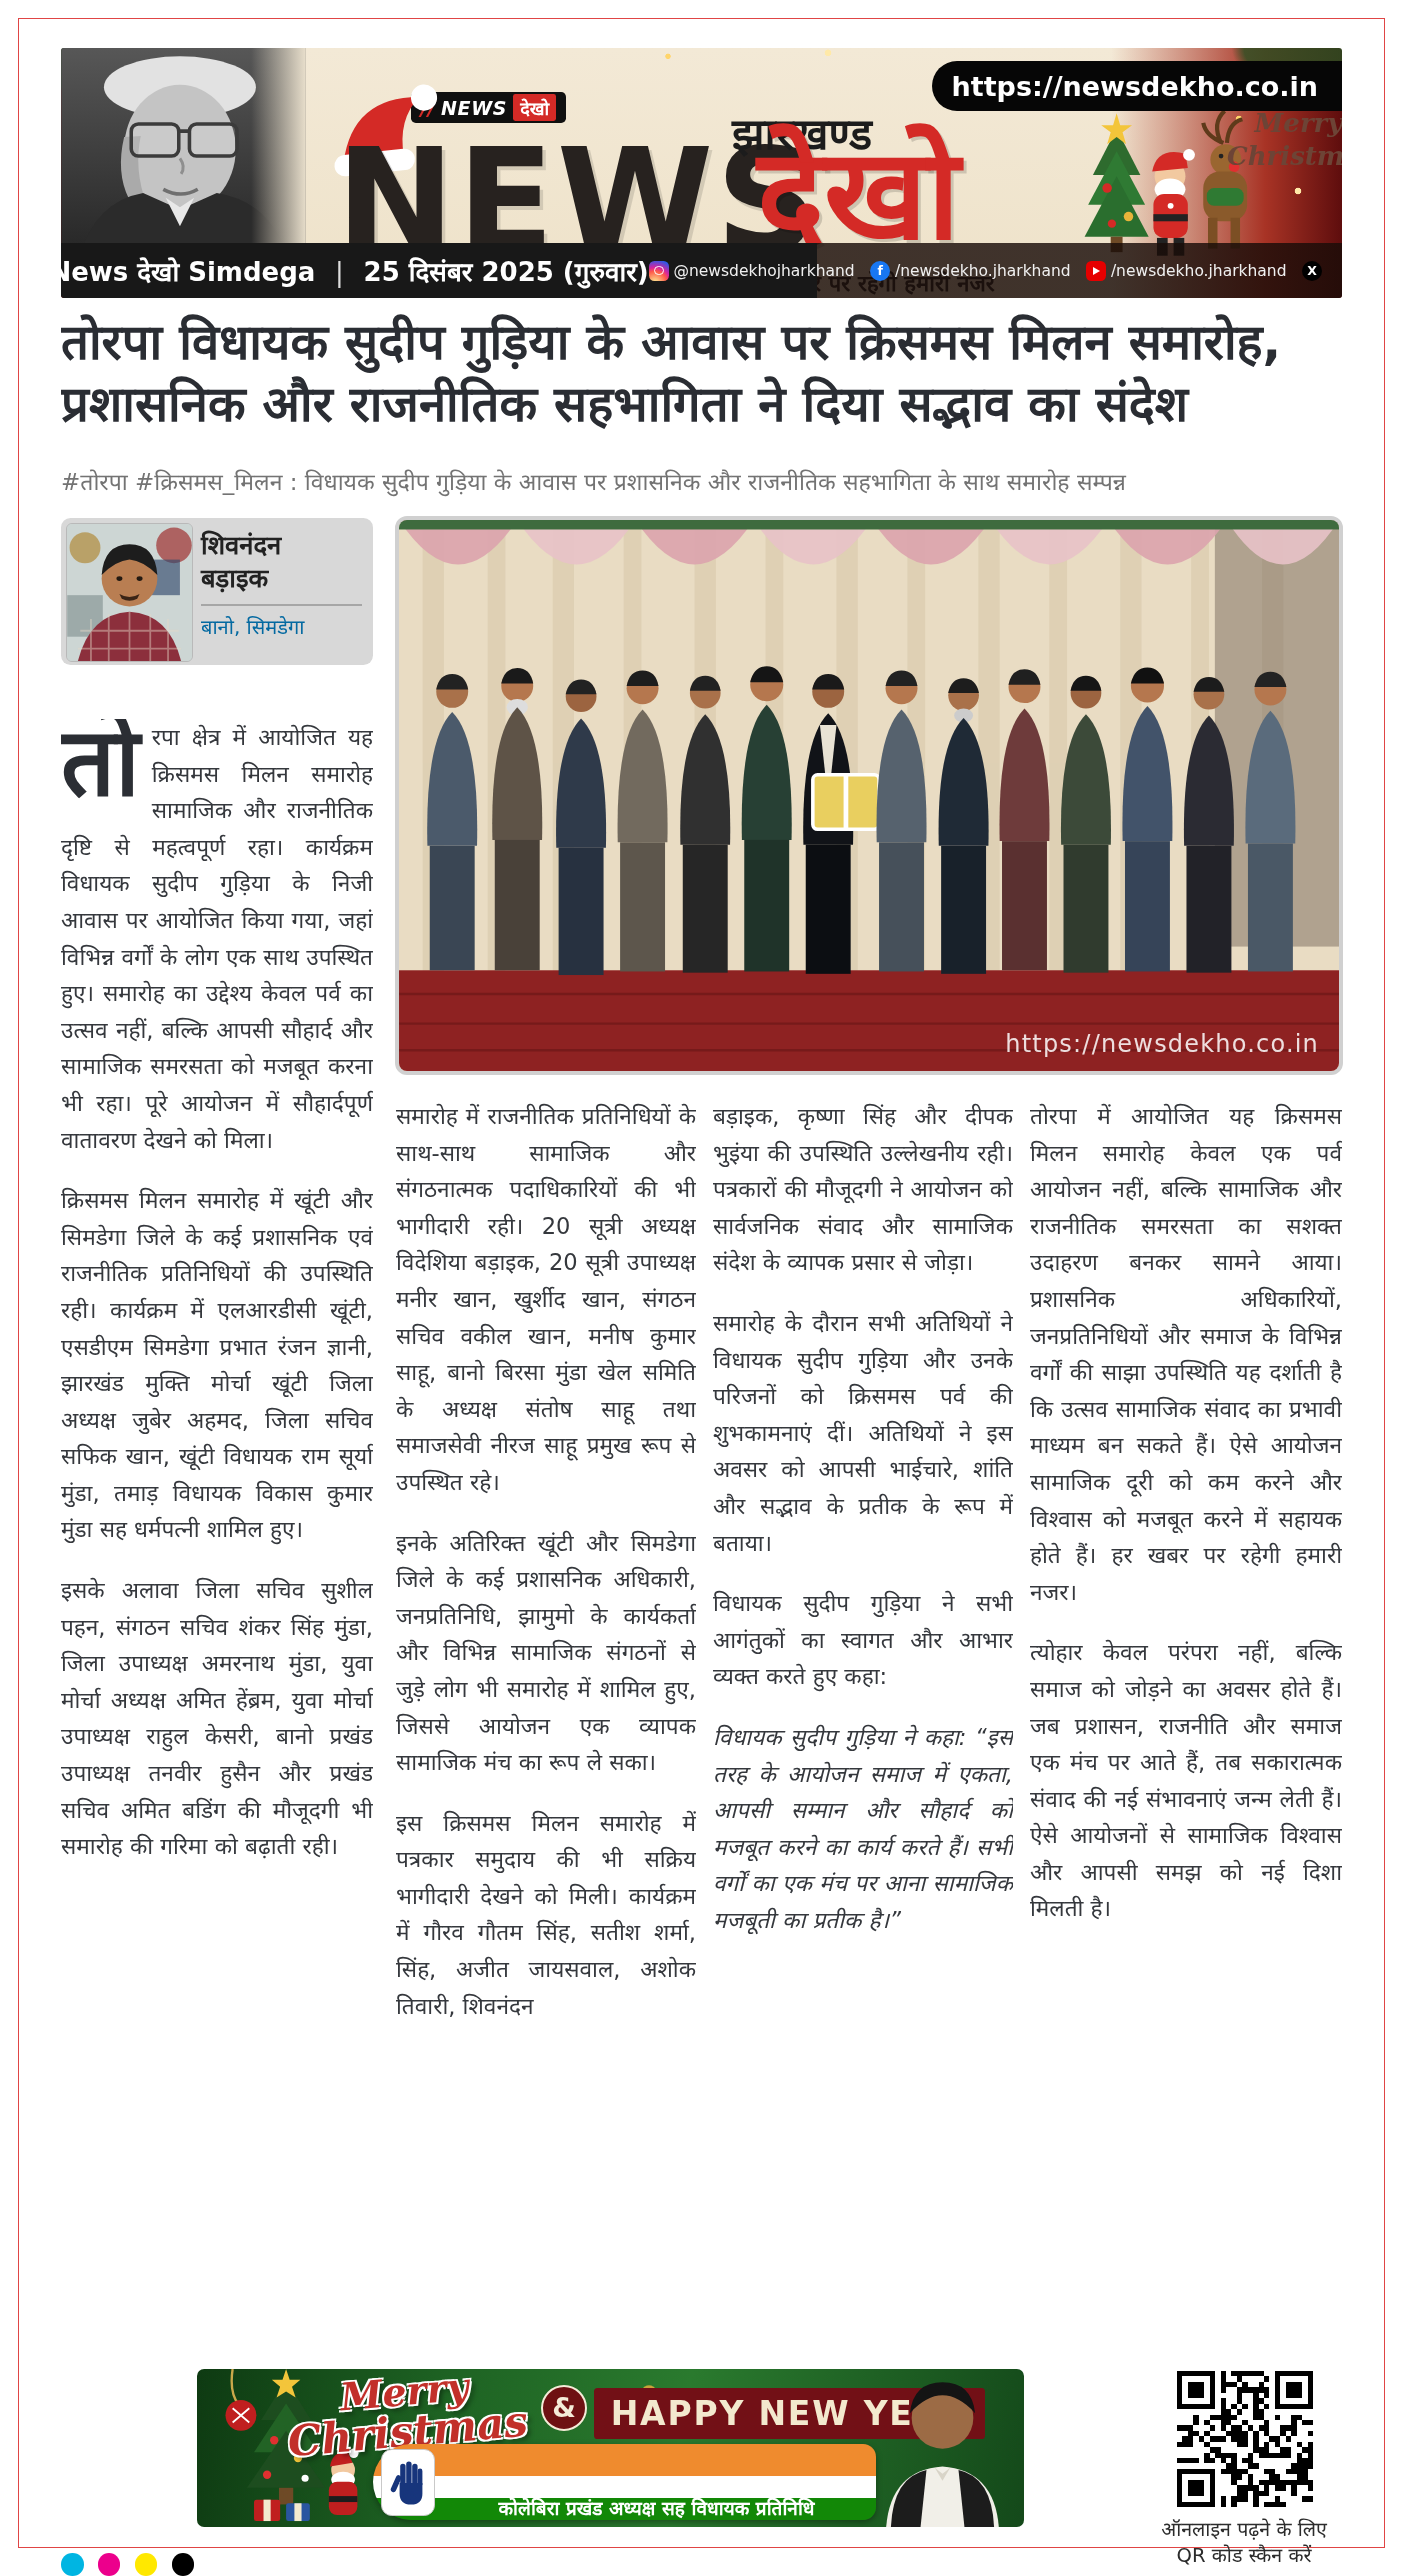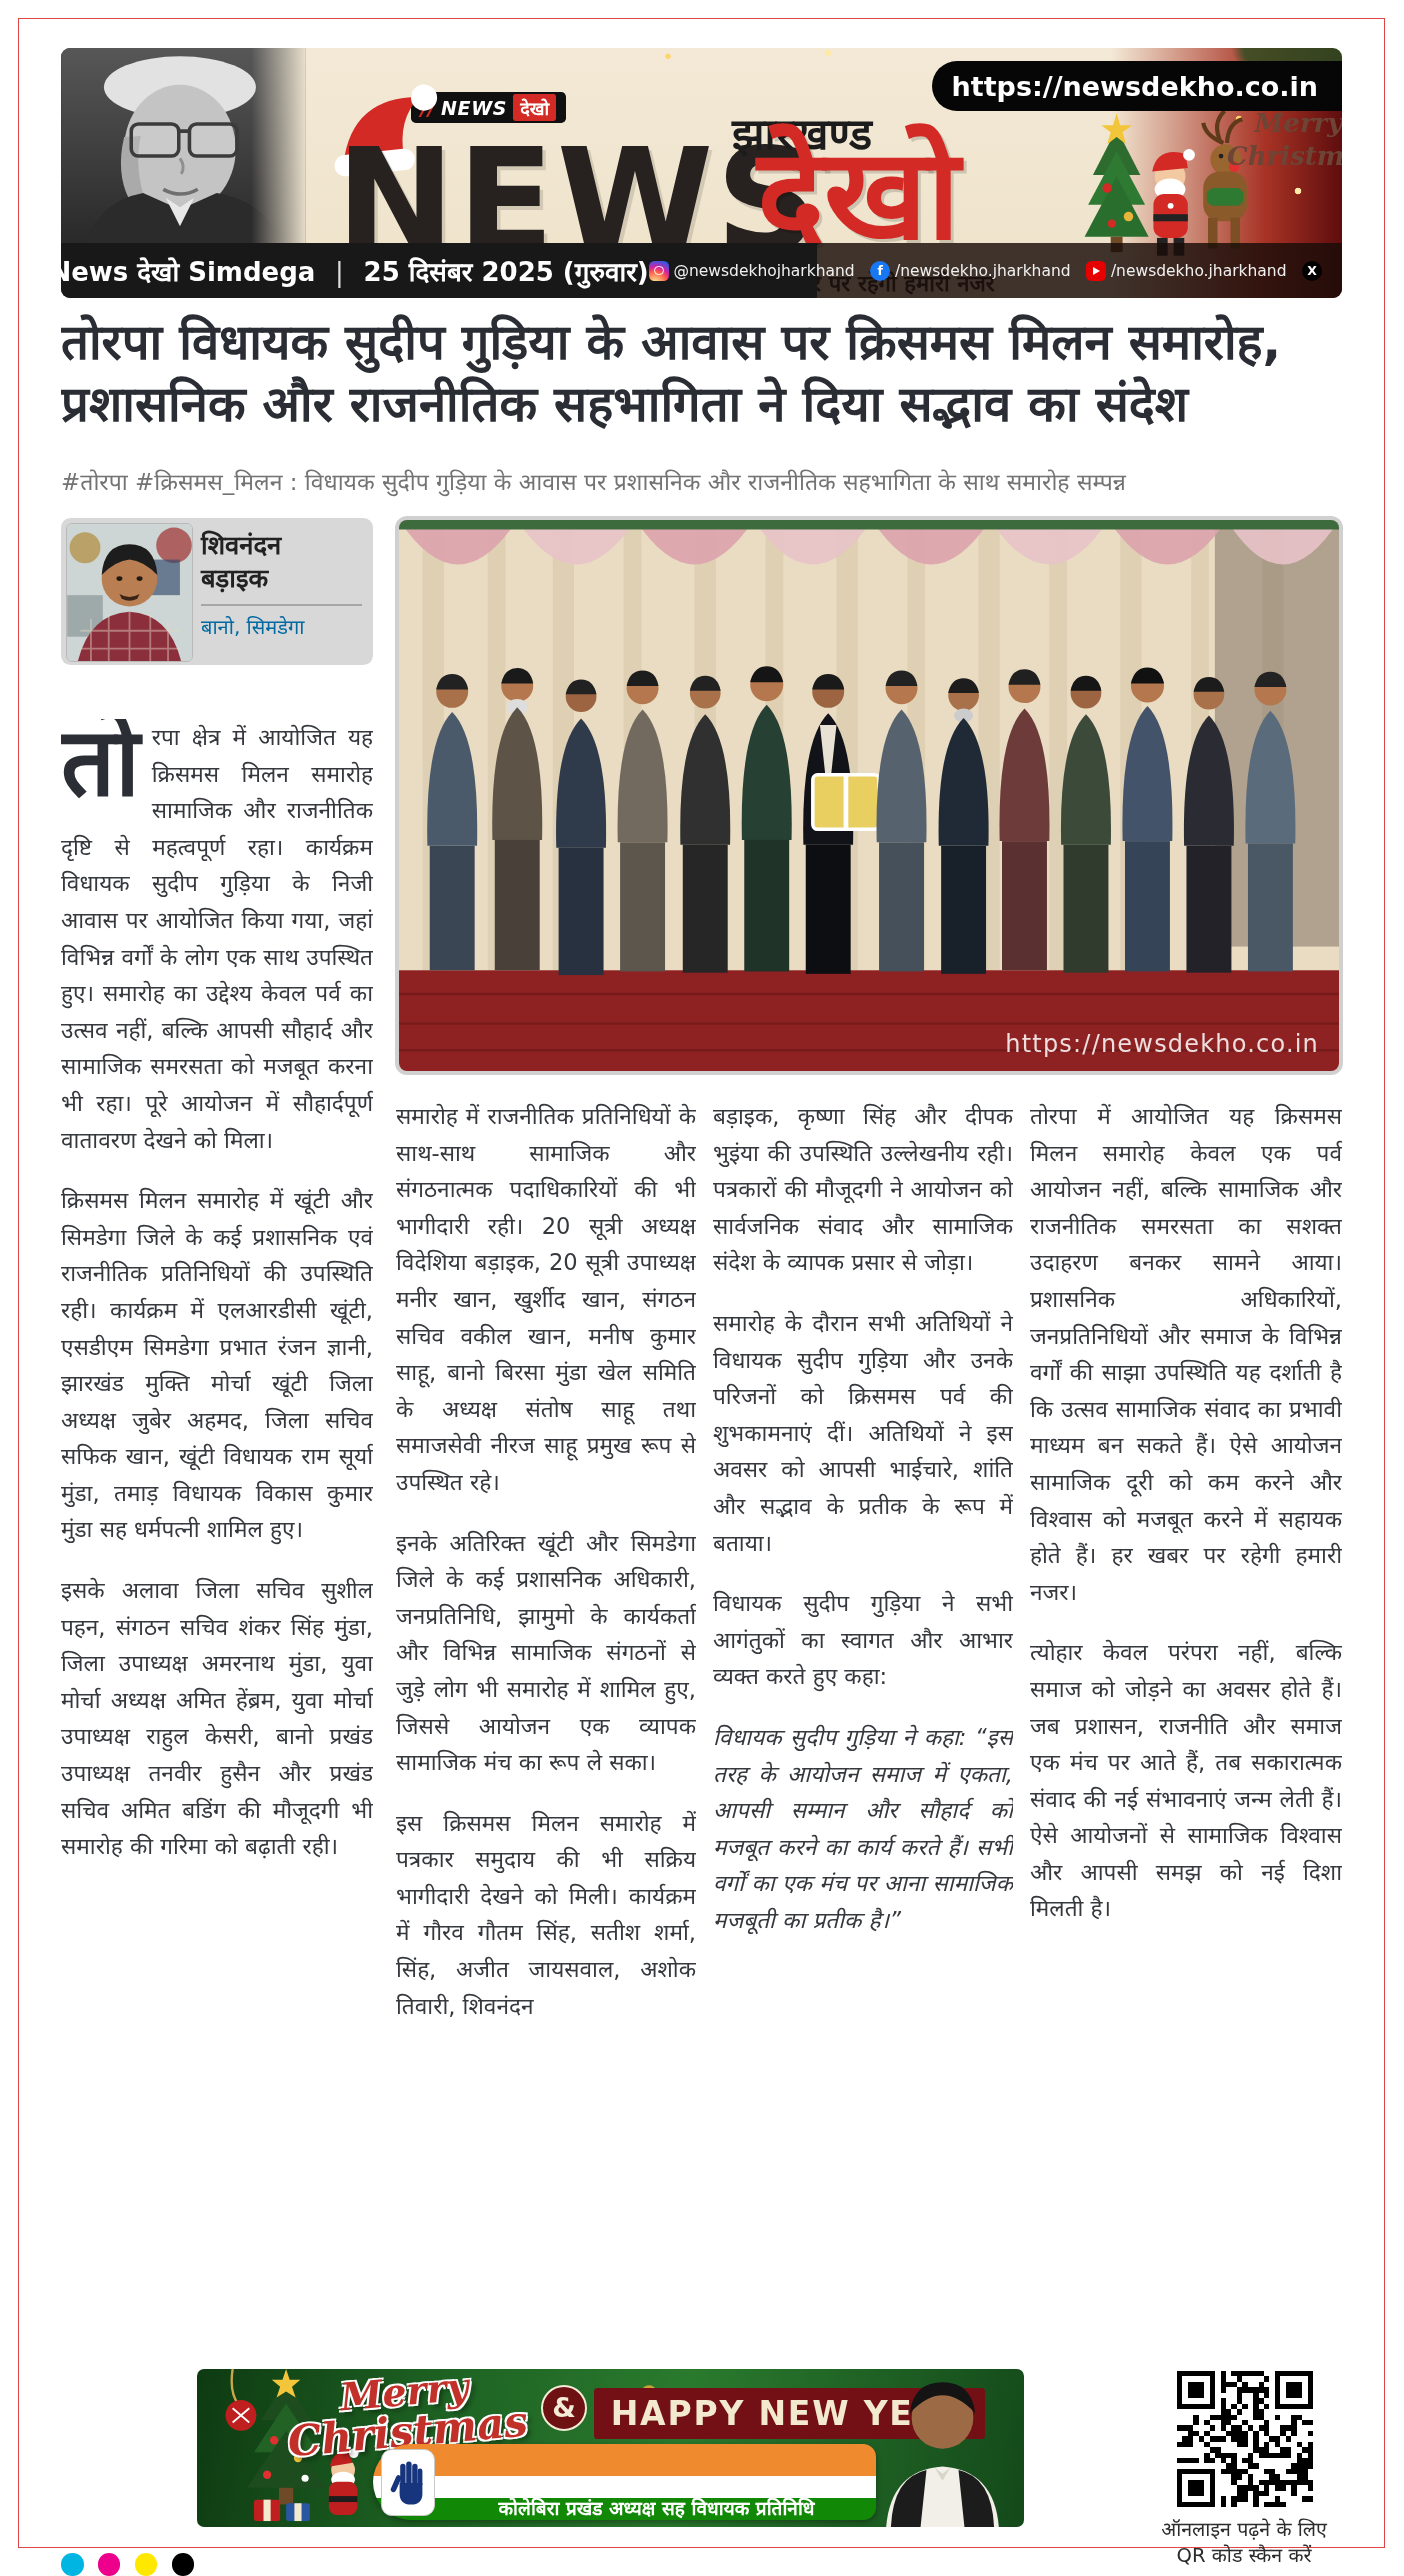--- a/index.html
+++ b/index.html
@@ -1,21 +1,21 @@
 <!DOCTYPE html>
 <html style="font-size:9.5px"><head>
 <meta charset="utf-8">
 <style>
   html,body{margin:0;padding:0;background:#ffffff;}
   .page{position:relative;width:1404px;height:2576px;background:#ffffff;overflow:hidden;
         font-family:"DejaVu Sans","Liberation Sans",sans-serif;color:#2c2f34;}
   .page-frame{position:absolute;left:18px;top:18px;width:1365px;height:2528px;border:1.8px solid #e04545;pointer-events:none;}
 
   
-  .header{position:absolute;left:61px;top:48px;width:1281px;height:250px;overflow:hidden;border-radius:9px;
+  .header{position:absolute;left:61px;top:48px;width:1281px;height:250px;overflow:hidden;border-radius:3px;
     background-image:
       radial-gradient(circle 4.2px at 89px 10.7px, #ffd56b 0 3px, transparent 3.6px),
       radial-gradient(circle 4.2px at 190px 6px, #ffe9a8 0 2.4px, transparent 3px),
       radial-gradient(circle 4.2px at 607px 8.3px, #ffd56b 0 2.4px, transparent 3px),
       radial-gradient(circle 4.2px at 767px 4.8px, #ffe9a8 0 3px, transparent 3.6px),
       radial-gradient(circle 4.2px at 1178px 71px, #ffd56b 0 3px, transparent 3.6px),
       radial-gradient(circle 4.2px at 1237px 143px, #ffe9a8 0 3px, transparent 3.6px),
       radial-gradient(ellipse 155px 71px at 0% 0%, rgba(30,70,30,.85) 0 55%, transparent 60%),
       radial-gradient(ellipse 178px 83px at 100% 0%, rgba(40,80,35,.8) 0 55%, transparent 62%),
       linear-gradient(90deg,#5e0d0d 0%,#a83325 5%,rgba(168,51,37,0) 15%),

